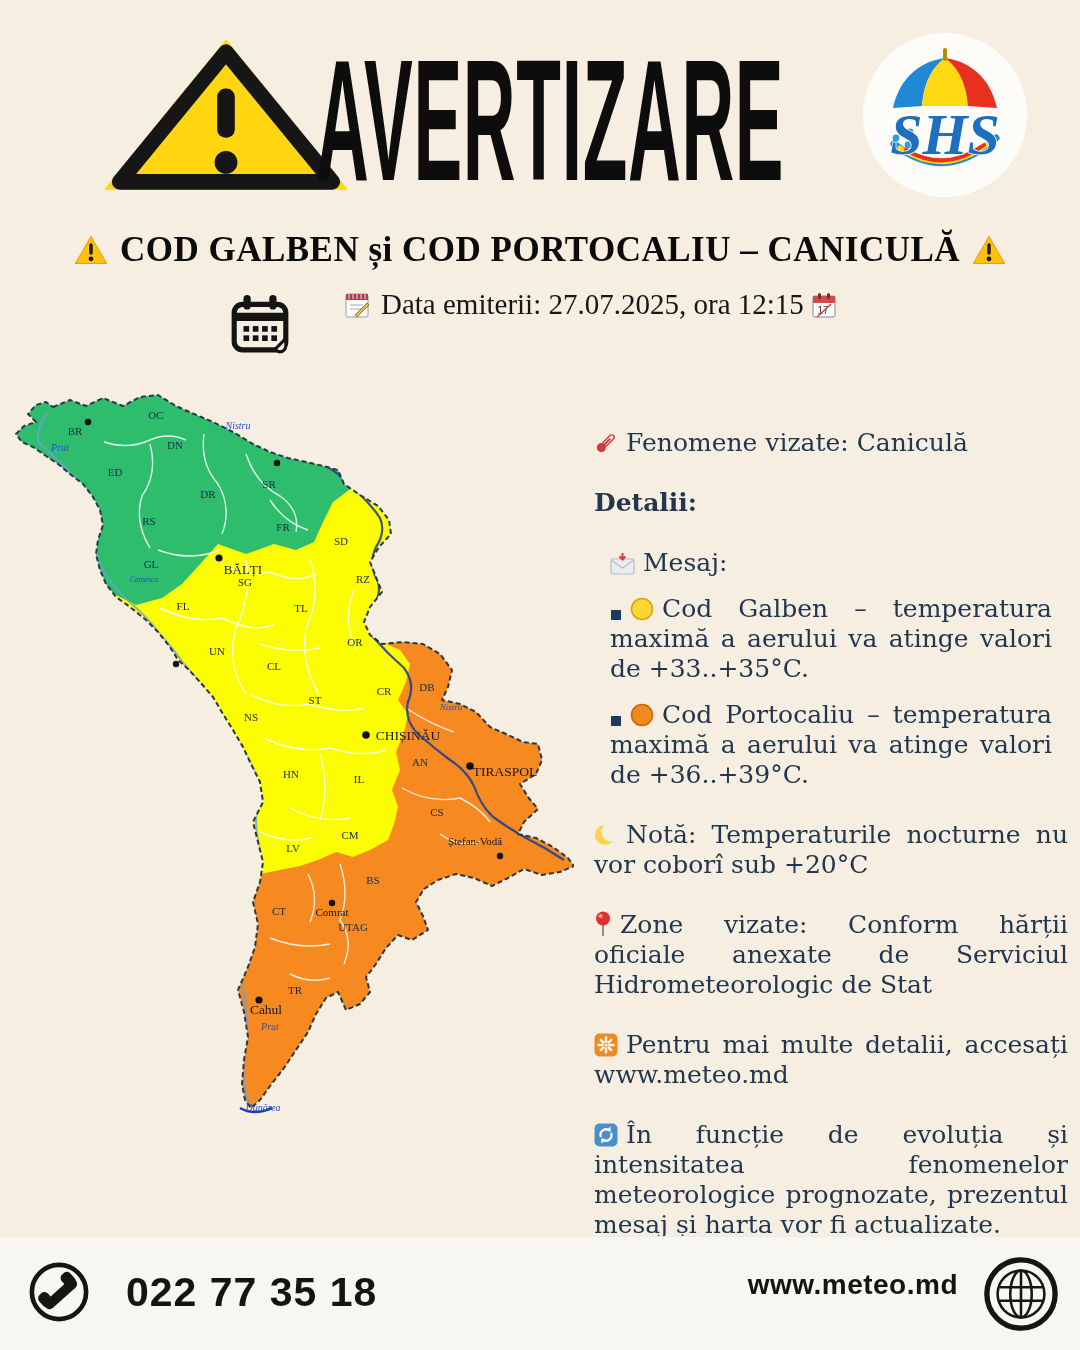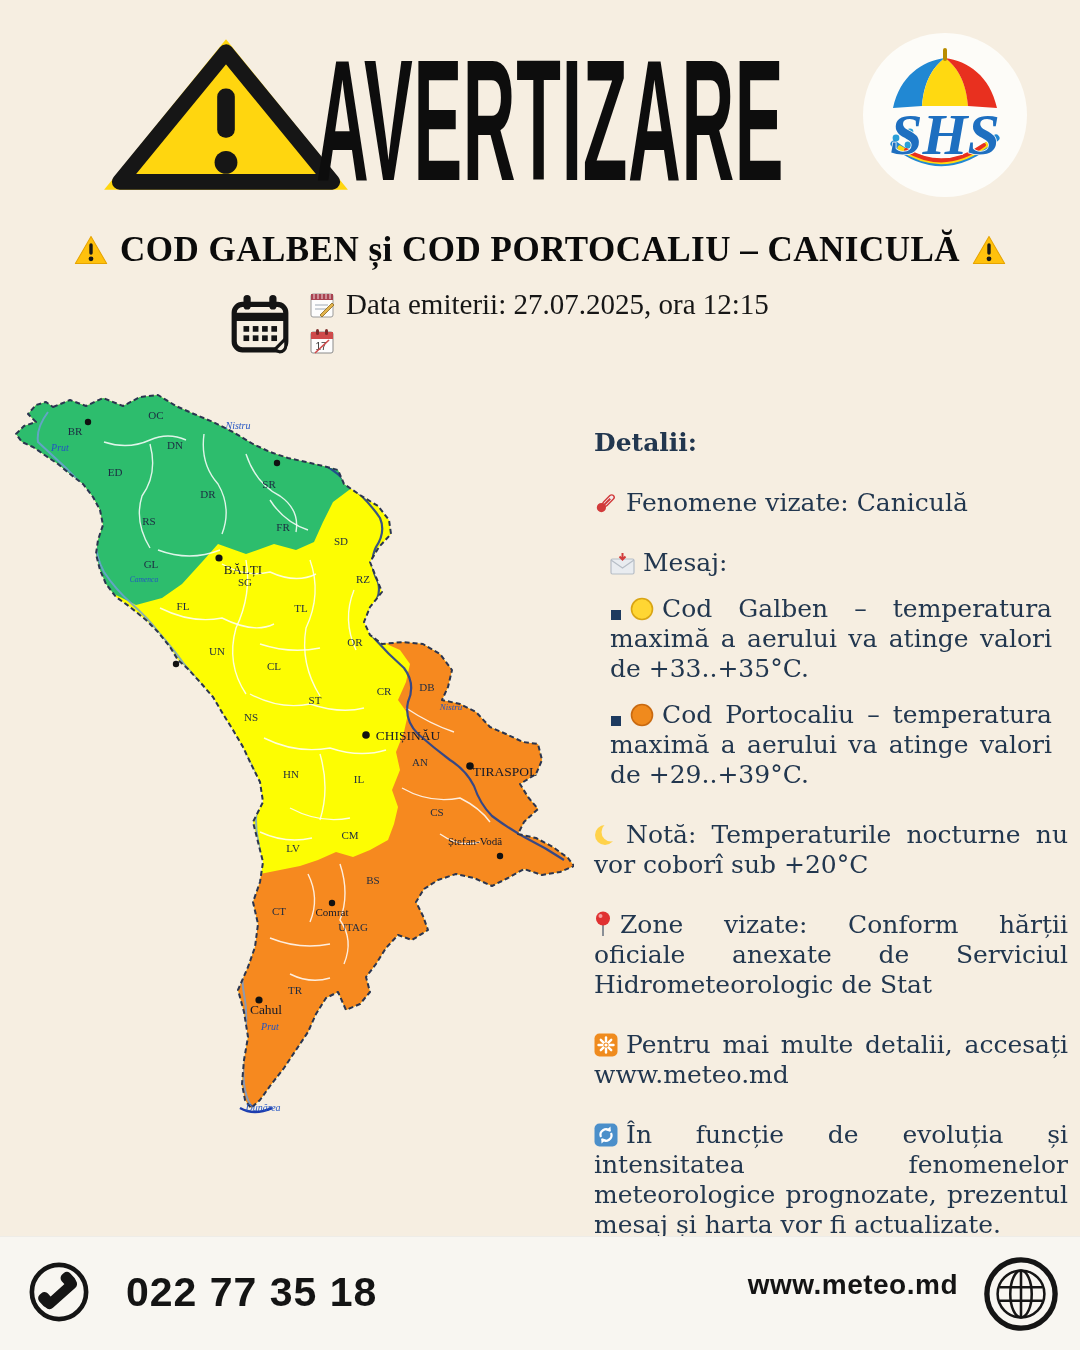--- a/index.html
+++ b/index.html
@@ -8,21 +8,21 @@
   .big-triangle{position:absolute;left:92px;top:34px;width:268px;height:166px;}
   .title{position:absolute;left:316px;top:22px;font-family:"Liberation Sans",sans-serif;font-weight:700;font-size:100px;color:#0d0d0d;transform:scale(0.73,1.72);transform-origin:left top;letter-spacing:1px;white-space:nowrap;}
   .logo{position:absolute;left:862px;top:32px;width:166px;height:166px;}
   
   .subtitle{position:absolute;left:0;top:230px;width:1080px;display:flex;justify-content:center;align-items:center;gap:12px;}
   .subtitle .txt{font-size:35px;font-weight:700;color:#0b0b0b;letter-spacing:0.5px;}
   .warn-sm{width:34px;height:32px;flex:0 0 auto;}
   
   .dates{position:absolute;left:228px;top:288px;display:flex;align-items:flex-start;}
   .cal-big{width:64px;height:64px;margin-right:16px;margin-top:4px;}
-  .date-lines{display:flex;flex-direction:column;gap:6px;}
+  .date-lines{display:flex;flex-direction:row;gap:6px;margin-left:35px;}
   .date-row{display:flex;align-items:center;gap:10px;font-size:29px;color:#161616;}
   .mini-ic{width:28px;height:28px;flex:0 0 auto;}
   
   .map{position:absolute;left:8px;top:392px;width:566px;height:756px;}
   .rg{font-family:"Liberation Serif",serif;font-size:11px;fill:#1d2b42;text-anchor:middle;}
   .city{font-family:"Liberation Serif",serif;fill:#141a2b;text-anchor:middle;}
   .river{font-family:"Liberation Serif",serif;font-style:italic;fill:#2455c3;text-anchor:middle;}
   
   .details{position:absolute;left:594px;top:428px;width:474px;font-family:"DejaVu Serif",serif;font-size:25px;line-height:30px;color:#22374f;text-align:justify;}
   .details .para{margin:0 0 30px 0;}
@@ -244,53 +244,53 @@
       <text class="river" x="52" y="59" font-size="10">Prut</text>
       <text class="river" x="230" y="37" font-size="10">Nistru</text>
       <text class="river" x="443" y="318" font-size="9">Nistru</text>
       <text class="river" x="262" y="638" font-size="10">Prut</text>
       <text class="river" x="255" y="719" font-size="10">Dunărea</text>
       <text class="river" x="136" y="190" font-size="7.5" fill="#1c7a46">Camenca</text>
     </g>
   </svg>
 
   <div class="details">
-    <p class="para head">Detalii:</p>
-
     <p class="para">
       <span class="ic"><svg width="24" height="24" viewBox="0 0 24 24">
             <g transform="rotate(45 12 12)">
               <rect x="9.5" y="1.5" width="5" height="14" rx="2.5" fill="#f3e9ea" stroke="#d23b3b" stroke-width="1.4"></rect>
               <circle cx="12" cy="18.5" r="4.6" fill="#d23b3b"></circle>
               <rect x="11" y="6" width="2" height="9" fill="#d23b3b"></rect>
             </g>
           </svg></span><span>Fenomene vizate: Caniculă</span>
     </p>
 
+    <p class="para head">Detalii:</p>
+
     <div class="para">
       <div class="bullet-line">
         <span class="ic"><svg width="25" height="22" viewBox="0 0 25 22">
               <rect x="1" y="6" width="23" height="15" rx="1.5" fill="#e9ecf0" stroke="#b6bdc6" stroke-width="1.2"></rect>
               <path d="M1,7 L12.5,15 L24,7" fill="none" stroke="#b6bdc6" stroke-width="1.2"></path>
               <path d="M12.5,0 L12.5,6 M9.5,3.5 L12.5,6.5 L15.5,3.5" stroke="#d23b3b" stroke-width="2" fill="none"></path>
             </svg></span><span>Mesaj:</span>
       </div>
       <div class="bullet-line">
         <span class="ic"><svg width="12" height="12" viewBox="0 0 12 12">
               <rect x="1" y="1" width="10" height="10" fill="#1d3a5f"></rect>
             </svg></span><span class="ic"><svg width="24" height="24" viewBox="0 0 24 24">
               <circle cx="12" cy="12" r="10.5" fill="#ffd633" stroke="#d9a514" stroke-width="1.6"></circle>
             </svg></span><span>Cod Galben – temperatura maximă a aerului va atinge valori de +33..+35°C.</span>
       </div>
       <div class="bullet-line">
         <span class="ic"><svg width="12" height="12" viewBox="0 0 12 12">
               <rect x="1" y="1" width="10" height="10" fill="#1d3a5f"></rect>
             </svg></span><span class="ic"><svg width="24" height="24" viewBox="0 0 24 24">
               <circle cx="12" cy="12" r="10.5" fill="#f08a1d" stroke="#c96a10" stroke-width="1.6"></circle>
-            </svg></span><span>Cod Portocaliu – temperatura maximă a aerului va atinge valori de +29..+39°C.</span>
+            </svg></span><span>Cod Portocaliu – temperatura maximă a aerului va atinge valori de +36..+39°C.</span>
       </div>
     </div>
 
     <p class="para">
       <span class="ic"><svg width="24" height="24" viewBox="0 0 24 24">
             <circle cx="11" cy="12" r="10" fill="#ffd24a"></circle>
             <circle cx="17" cy="9" r="9.5" fill="#f6eee1"></circle>
           </svg></span><span>Notă: Temperaturile nocturne nu vor coborî sub +20°C</span>
     </p>
 

